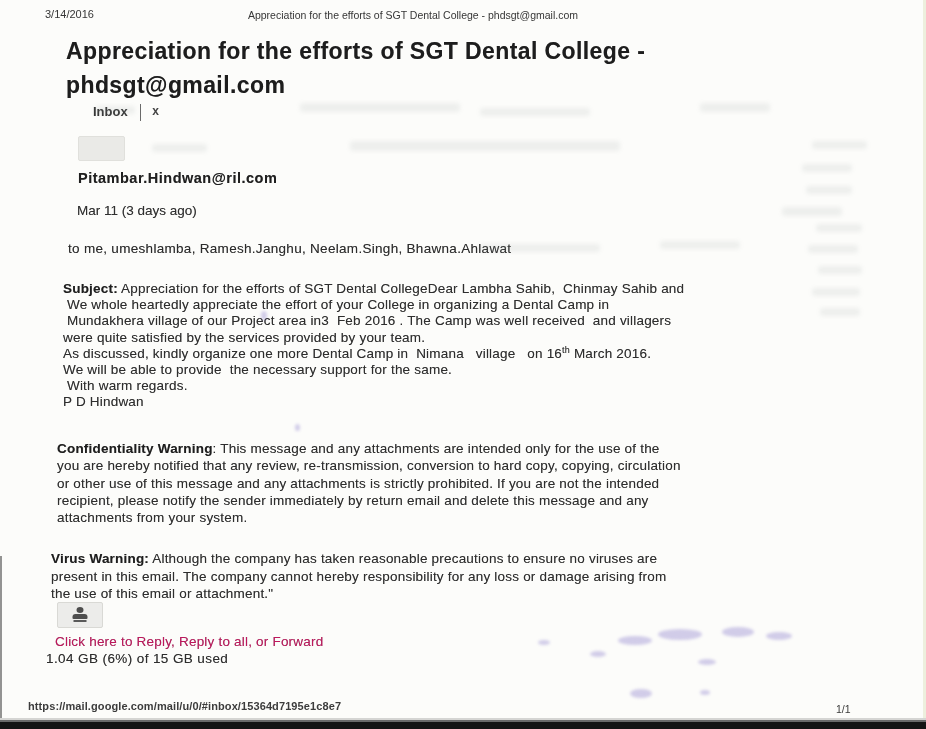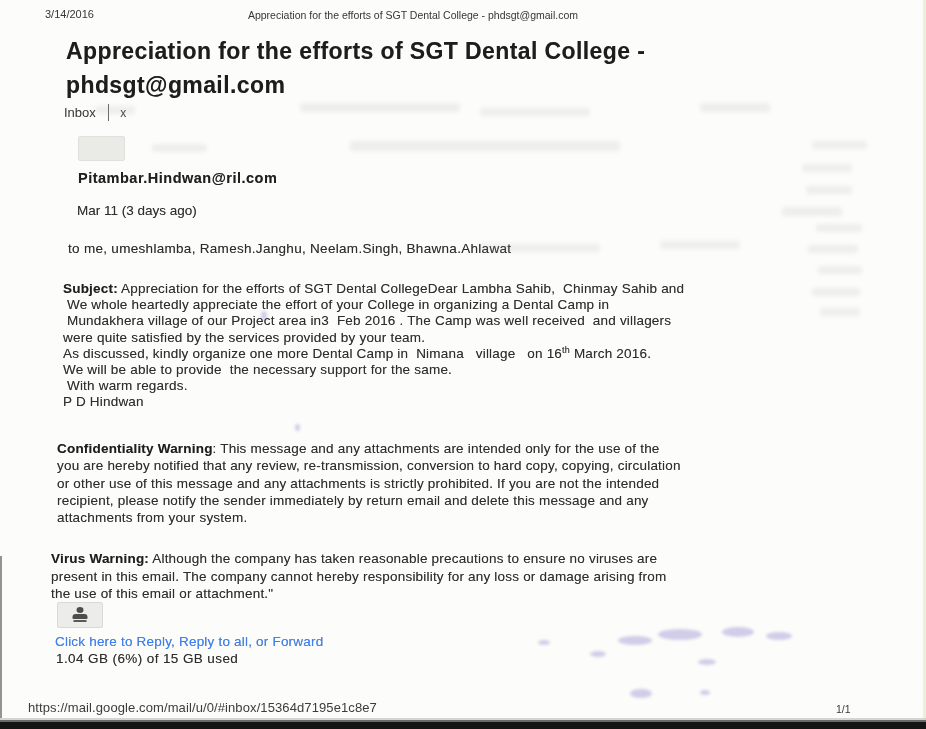--- a/index.html
+++ b/index.html
@@ -13,21 +13,21 @@
 
   .print-header{position:absolute;top:8px;left:0;width:762px;height:16px;font-size:11px;color:#363636;}
   .print-date{position:absolute;left:45px;top:0;}
   .print-title{position:absolute;left:0;width:100%;text-align:center;padding-left:64px;top:1px;font-size:10.5px;}
 
   .subject-title{
     position:absolute;left:66px;top:34px;width:795px;margin:0;
     font-size:23px;font-weight:bold;letter-spacing:0.4px;line-height:34px;color:#1d1d1d;
   }
 
-  .inbox-row{position:absolute;left:64px;top:104px;display:flex;align-items:center;font-size:13px;color:#333;}
+  .inbox-row{position:absolute;left:93px;top:104px;display:flex;font-size:13px;color:#333;font-weight:bold;}
   .inbox-divider{display:inline-block;width:1.5px;height:17px;background:#6a6a6a;margin:0 11px 0 12px;}
   .inbox-close{font-size:12px;color:#444;}
 
   .avatar-ghost{position:absolute;left:78px;top:136px;width:47px;height:25px;background:#eaeae7;border:1px solid #e0e0dc;border-radius:2px;}
 
   .sender{position:absolute;left:78px;top:170px;font-size:14.5px;font-weight:bold;letter-spacing:0.5px;color:#1f1f1f;}
   .date-line{position:absolute;left:77px;top:203px;font-size:13.5px;color:#303030;}
   .recipients{position:absolute;left:68px;top:241px;font-size:13.5px;letter-spacing:0.3px;color:#2c2c2c;}
 
   .line{white-space:pre-wrap;}
@@ -36,24 +36,24 @@
   .virus-block{position:absolute;left:51px;top:550px;width:840px;font-size:13.5px;line-height:17.6px;letter-spacing:0.2px;}
   .body-block b,.conf-block b,.virus-block b{color:#1e1e1e;}
   sup{font-size:9px;vertical-align:super;line-height:0;}
 
   .reply-avatar-box{position:absolute;left:57px;top:602px;width:46px;height:26px;background:#ececea;border:1px solid #d9d9d5;border-radius:2px;}
   .person-glyph{position:absolute;left:50%;top:4px;transform:translateX(-50%);width:16px;height:18px;}
   .person-glyph .head{position:absolute;left:50%;top:0;transform:translateX(-50%);width:7px;height:6px;border-radius:50%;background:#4d4d4d;}
   .person-glyph .shoulders{position:absolute;left:50%;top:7px;transform:translateX(-50%);width:15px;height:5px;border-radius:3px 3px 1px 1px;background:#4d4d4d;}
   .person-glyph .base{position:absolute;left:50%;top:13px;transform:translateX(-50%);width:13px;height:1.6px;background:#5a5a5a;}
 
-  .reply-line{position:absolute;left:55px;top:634px;font-size:13.5px;letter-spacing:0.2px;color:#3b82f6;}
-  .storage-line{position:absolute;left:56px;top:651px;font-size:13.5px;letter-spacing:0.4px;color:#2d2d2d;}
+  .reply-line{position:absolute;left:55px;top:634px;font-size:13.5px;letter-spacing:0.2px;color:#be185d;}
+  .storage-line{position:absolute;left:46px;top:651px;font-size:13.5px;letter-spacing:0.4px;color:#2d2d2d;}
 
-  .scan-url{position:absolute;left:28px;top:700px;font-size:13px;color:#3c3c3c;filter:blur(0.35px);letter-spacing:0.1px;}
+  .scan-url{position:absolute;left:28px;top:700px;font-size:11px;color:#3c3c3c;filter:blur(0.35px);letter-spacing:0.1px;font-weight:bold;}
   .page-num{position:absolute;left:836px;top:703px;font-size:10.5px;color:#3a3a3a;}
 
   .bottom-bar{position:absolute;left:0;bottom:0;width:926px;height:11px;
     background:linear-gradient(#d5d5d3 0 2px,#6a6a6a 2px 4px,#141414 4px 100%);}
   .edge-left{position:absolute;left:0;top:556px;width:2px;height:166px;background:rgba(60,60,60,0.55);}
   .edge-right{position:absolute;right:0;top:0;width:3px;height:729px;background:#edefdd;}
 
   .ghost{position:absolute;background:#98a0a0;opacity:0.14;filter:blur(2px);border-radius:3px;}
   .stain{position:absolute;background:#6f5fc0;opacity:0.30;filter:blur(1.6px);border-radius:50%;}
 </style>

